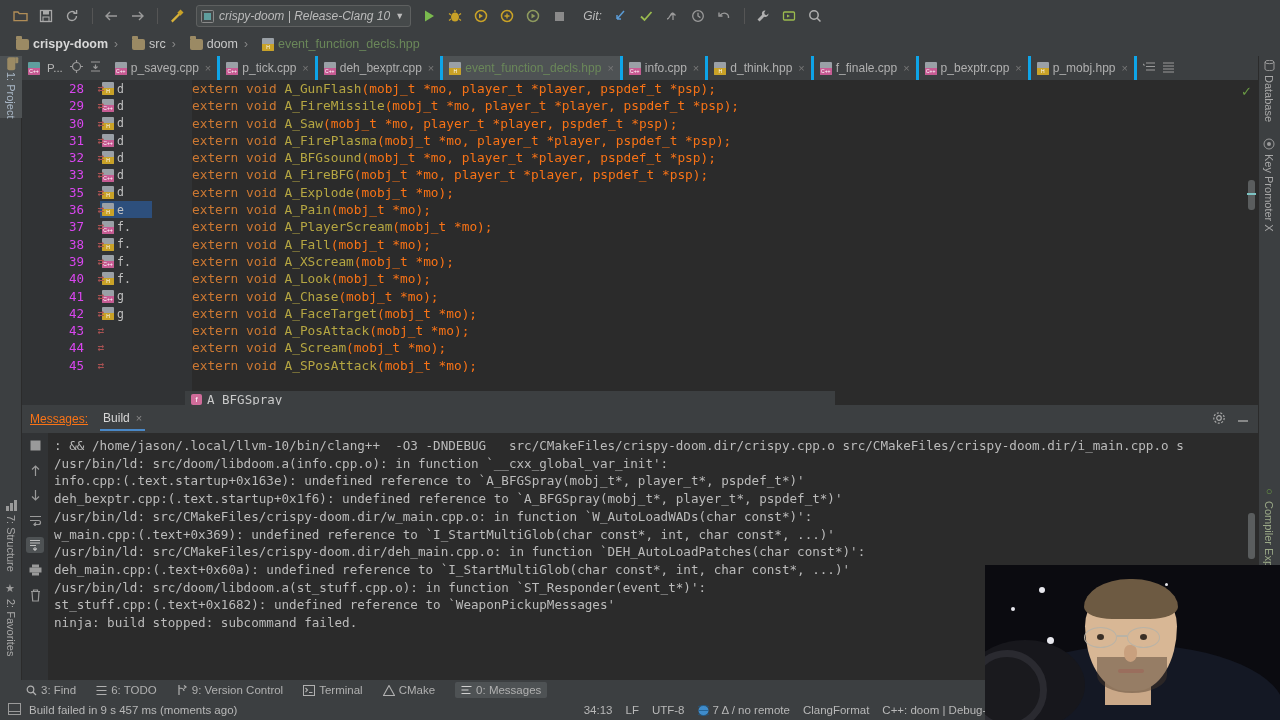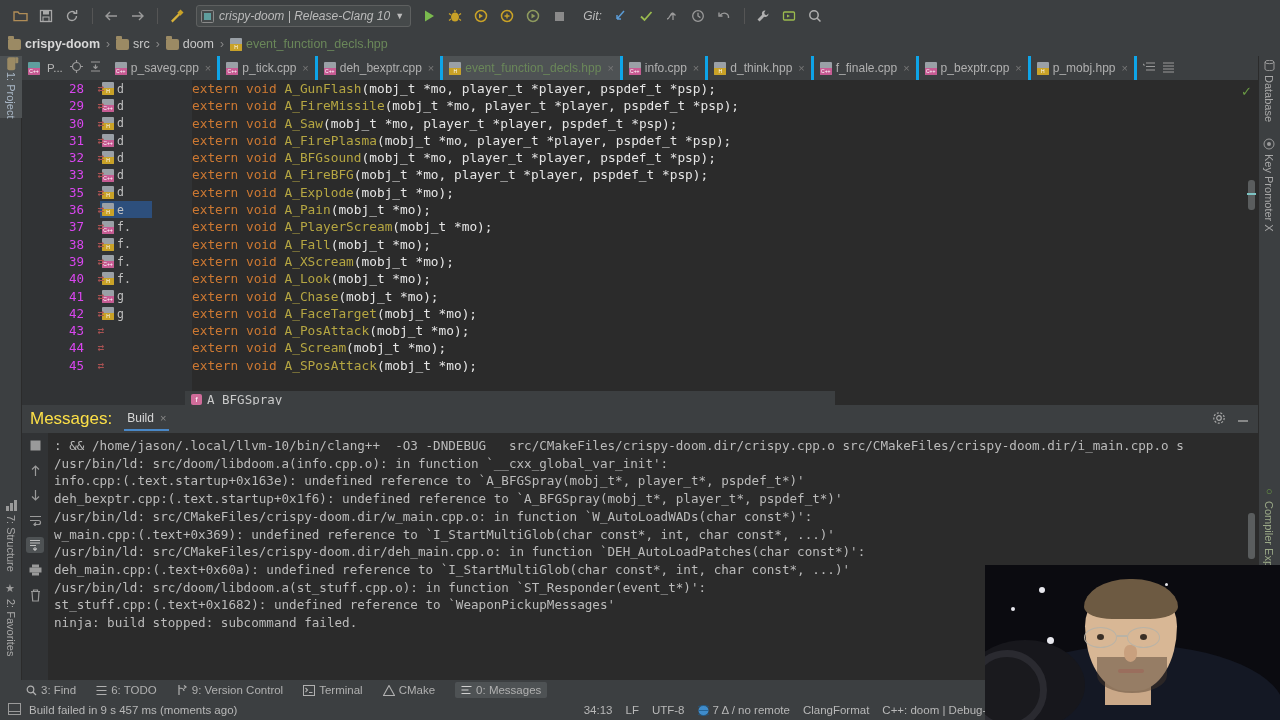--- a/index.html
+++ b/index.html
@@ -24,21 +24,21 @@
     padding: 0 6px 0 4px; margin: 0 6px; gap: 5px;
   }
   .runcfg .cfgtxt { color: #bbbbbb; font-size: 12px; white-space: nowrap; }
   .gitlbl { color: #bbbbbb; font-size: 12px; margin: 0 6px 0 10px; }
 
   
   .crumbs {
     position: absolute; top: 32px; left: 0; width: 1280px; height: 24px;
     background: #3c3f41; display: flex; align-items: center; padding-left: 8px; gap: 4px;
   }
-  .crumb { display: flex; align-items: center; gap: 4px; font-size: 12.5px; color: #c8c8c8; }
+  .crumb { display: flex; align-items: center; gap: 4px; font-size: 12.5px; color: #c8c8c8; margin-left: 8px; }
   .crumb.bold { font-weight: bold; color: #d8d8d8; }
   .crumb.cur { color: #6a8759; }
   .crumbsep { color: #888; font-size: 12px; margin: 0 2px; }
 
   
   .ico-folder { width: 13px; height: 11px; background: #9b8a64; border-radius: 1px 2px 2px 2px; position: relative; }
   .ico-folder::before { content:''; position:absolute; top:-3px; left:0; width:6px; height:3px; background:#9b8a64; border-radius:1px 1px 0 0; }
 
   
   .tabbar {
@@ -104,21 +104,21 @@
   }
   .line.hl { background: #323232; }
   .ln {
     position: absolute; left: -170px; width: 62px; text-align: right;
     color: #d946ef; font-family: "DejaVu Sans Mono", monospace; font-size: 12.5px;
   }
   .ln.hl { color: #a4a3a3; }
   .arrows { position: absolute; left: -98px; width: 14px; text-align: center; color: #a95252; font-size: 11px; }
   .kw { color: #cc7832; }
   .fn { color: #b5a642; }
-  .ty { color: #e5e5e5; }
+  .ty { color: #f97316; }
   .sel { background: #214283; color: #a9b7c6; }
   .selteal { background: #1d6b6b; }
 
   
   .structpop {
     position: absolute; top: 0; left: 78px; width: 52px; height: 325px;
   }
   .sprow { height: 17.3px; display: flex; align-items: center; gap: 3px; padding-left: 2px; }
   .sprow.selrow { background: #2d4f7c; }
   .spname { font-size: 11.5px; color: #c0c0c0; font-family: "DejaVu Sans Mono", monospace; }
@@ -134,21 +134,21 @@
   .actext { font-family: "DejaVu Sans Mono", monospace; font-size: 12.5px; color: #c9c9c9; }
 
   
   .inspectmark { position: absolute; top: 4px; right: 6px; color: #6a9b44; font-size: 13px; }
   .escroll { position: absolute; right: 3px; top: 100px; width: 7px; height: 30px; background: #5a5d5e; border-radius: 3px; }
   .emark { position: absolute; right: 2px; width: 9px; height: 2px; background: #7dc4c4; }
 
   
   .buildpanel { position: absolute; top: 405px; left: 22px; width: 1236px; height: 275px; background: #3c3f41; }
   .bphead { height: 28px; display: flex; align-items: center; padding-left: 8px; gap: 12px; }
-  .bplabel { font-size: 17px; color: #fde047; }
+  .bplabel { font-size: 12px; color: #f97316; text-decoration: underline; }
   .bptab { font-size: 12px; color: #d8d8d8; border-bottom: 2px solid #4a88c7; padding: 4px 3px 4px 3px; display: flex; gap: 6px; align-items: center; }
   .bptab .x { color: #888; font-size: 11px; }
   .bphead-right { margin-left: auto; display: flex; gap: 10px; padding-right: 8px; color: #aaa; font-size: 13px; }
   .bpbody { position: absolute; top: 28px; left: 0; width: 1236px; height: 247px; background: #2b2b2b; display: flex; }
   .bptools { width: 26px; background: #313335; padding-top: 4px; display: flex; flex-direction: column; align-items: center; gap: 9px; }
   .bptool { width: 18px; height: 16px; display: flex; align-items: center; justify-content: center; color: #9a9a9a; font-size: 12px; }
   .bptool.act { background: #4e5254; border-radius: 3px; }
   .bpout { flex: 1; padding: 4px 0 0 6px; overflow: hidden; position: relative; }
   .bpline {
     font-family: "DejaVu Sans Mono", monospace; font-size: 12.6px; line-height: 17.7px;

